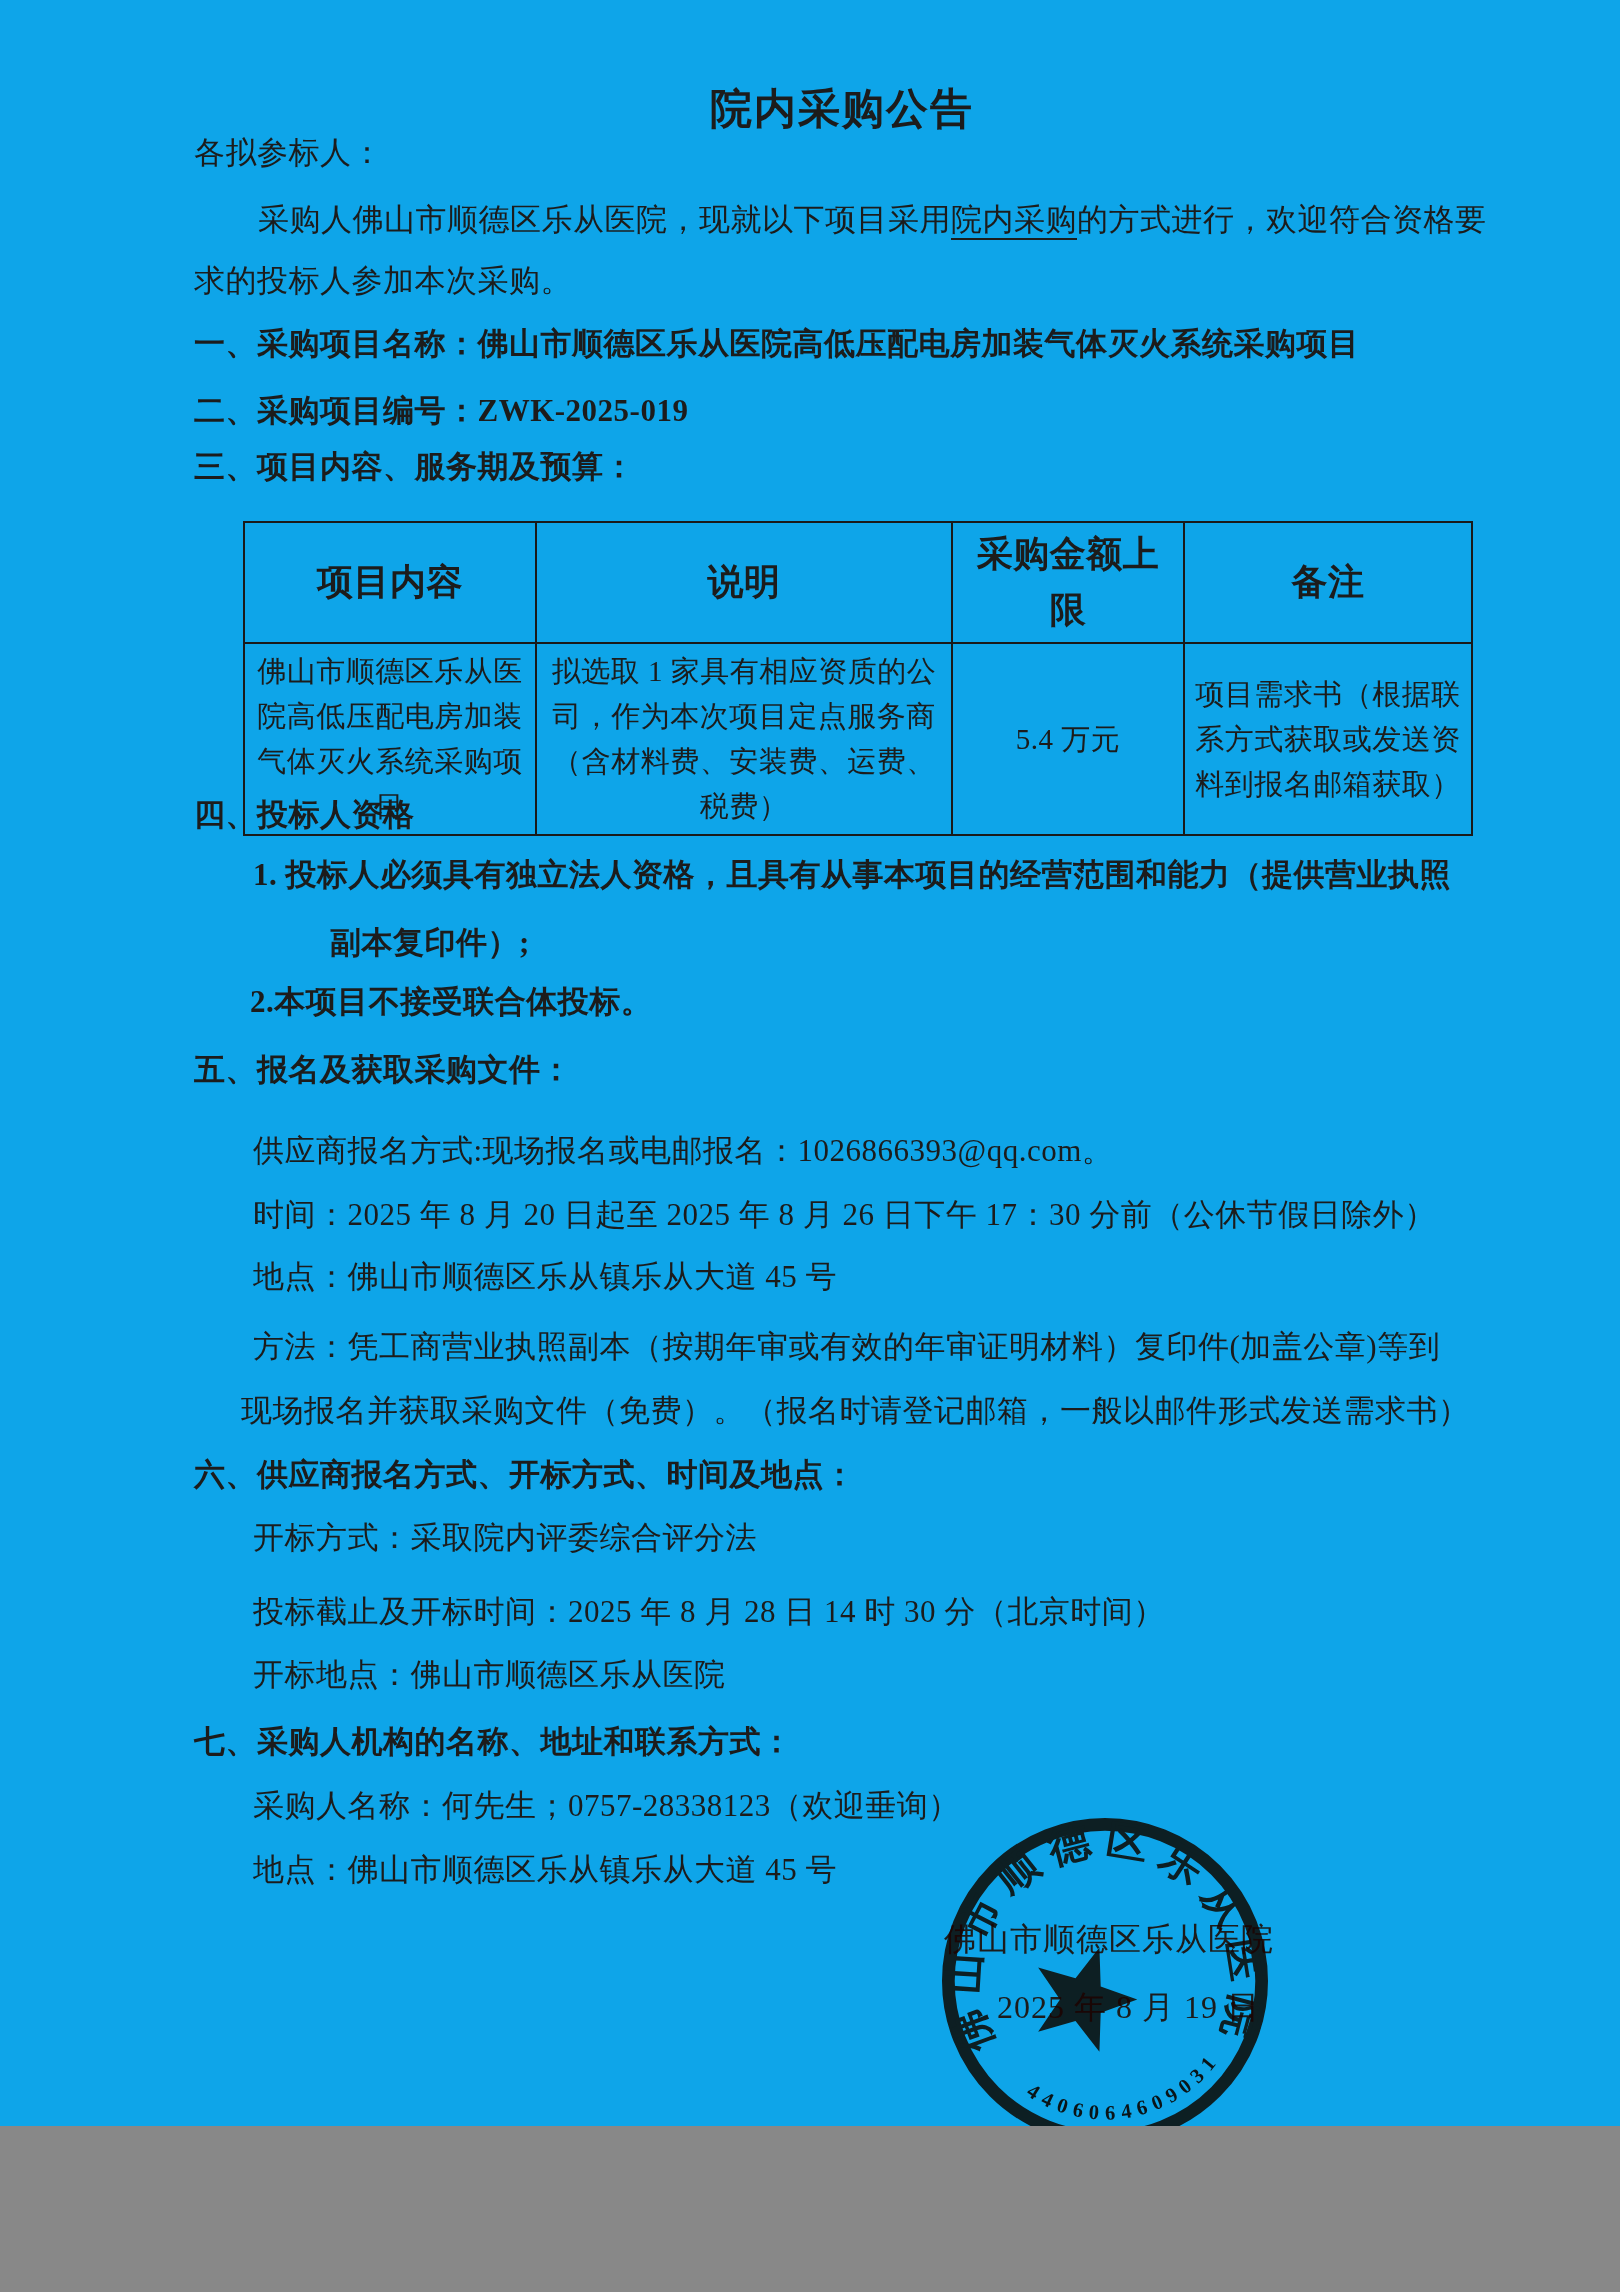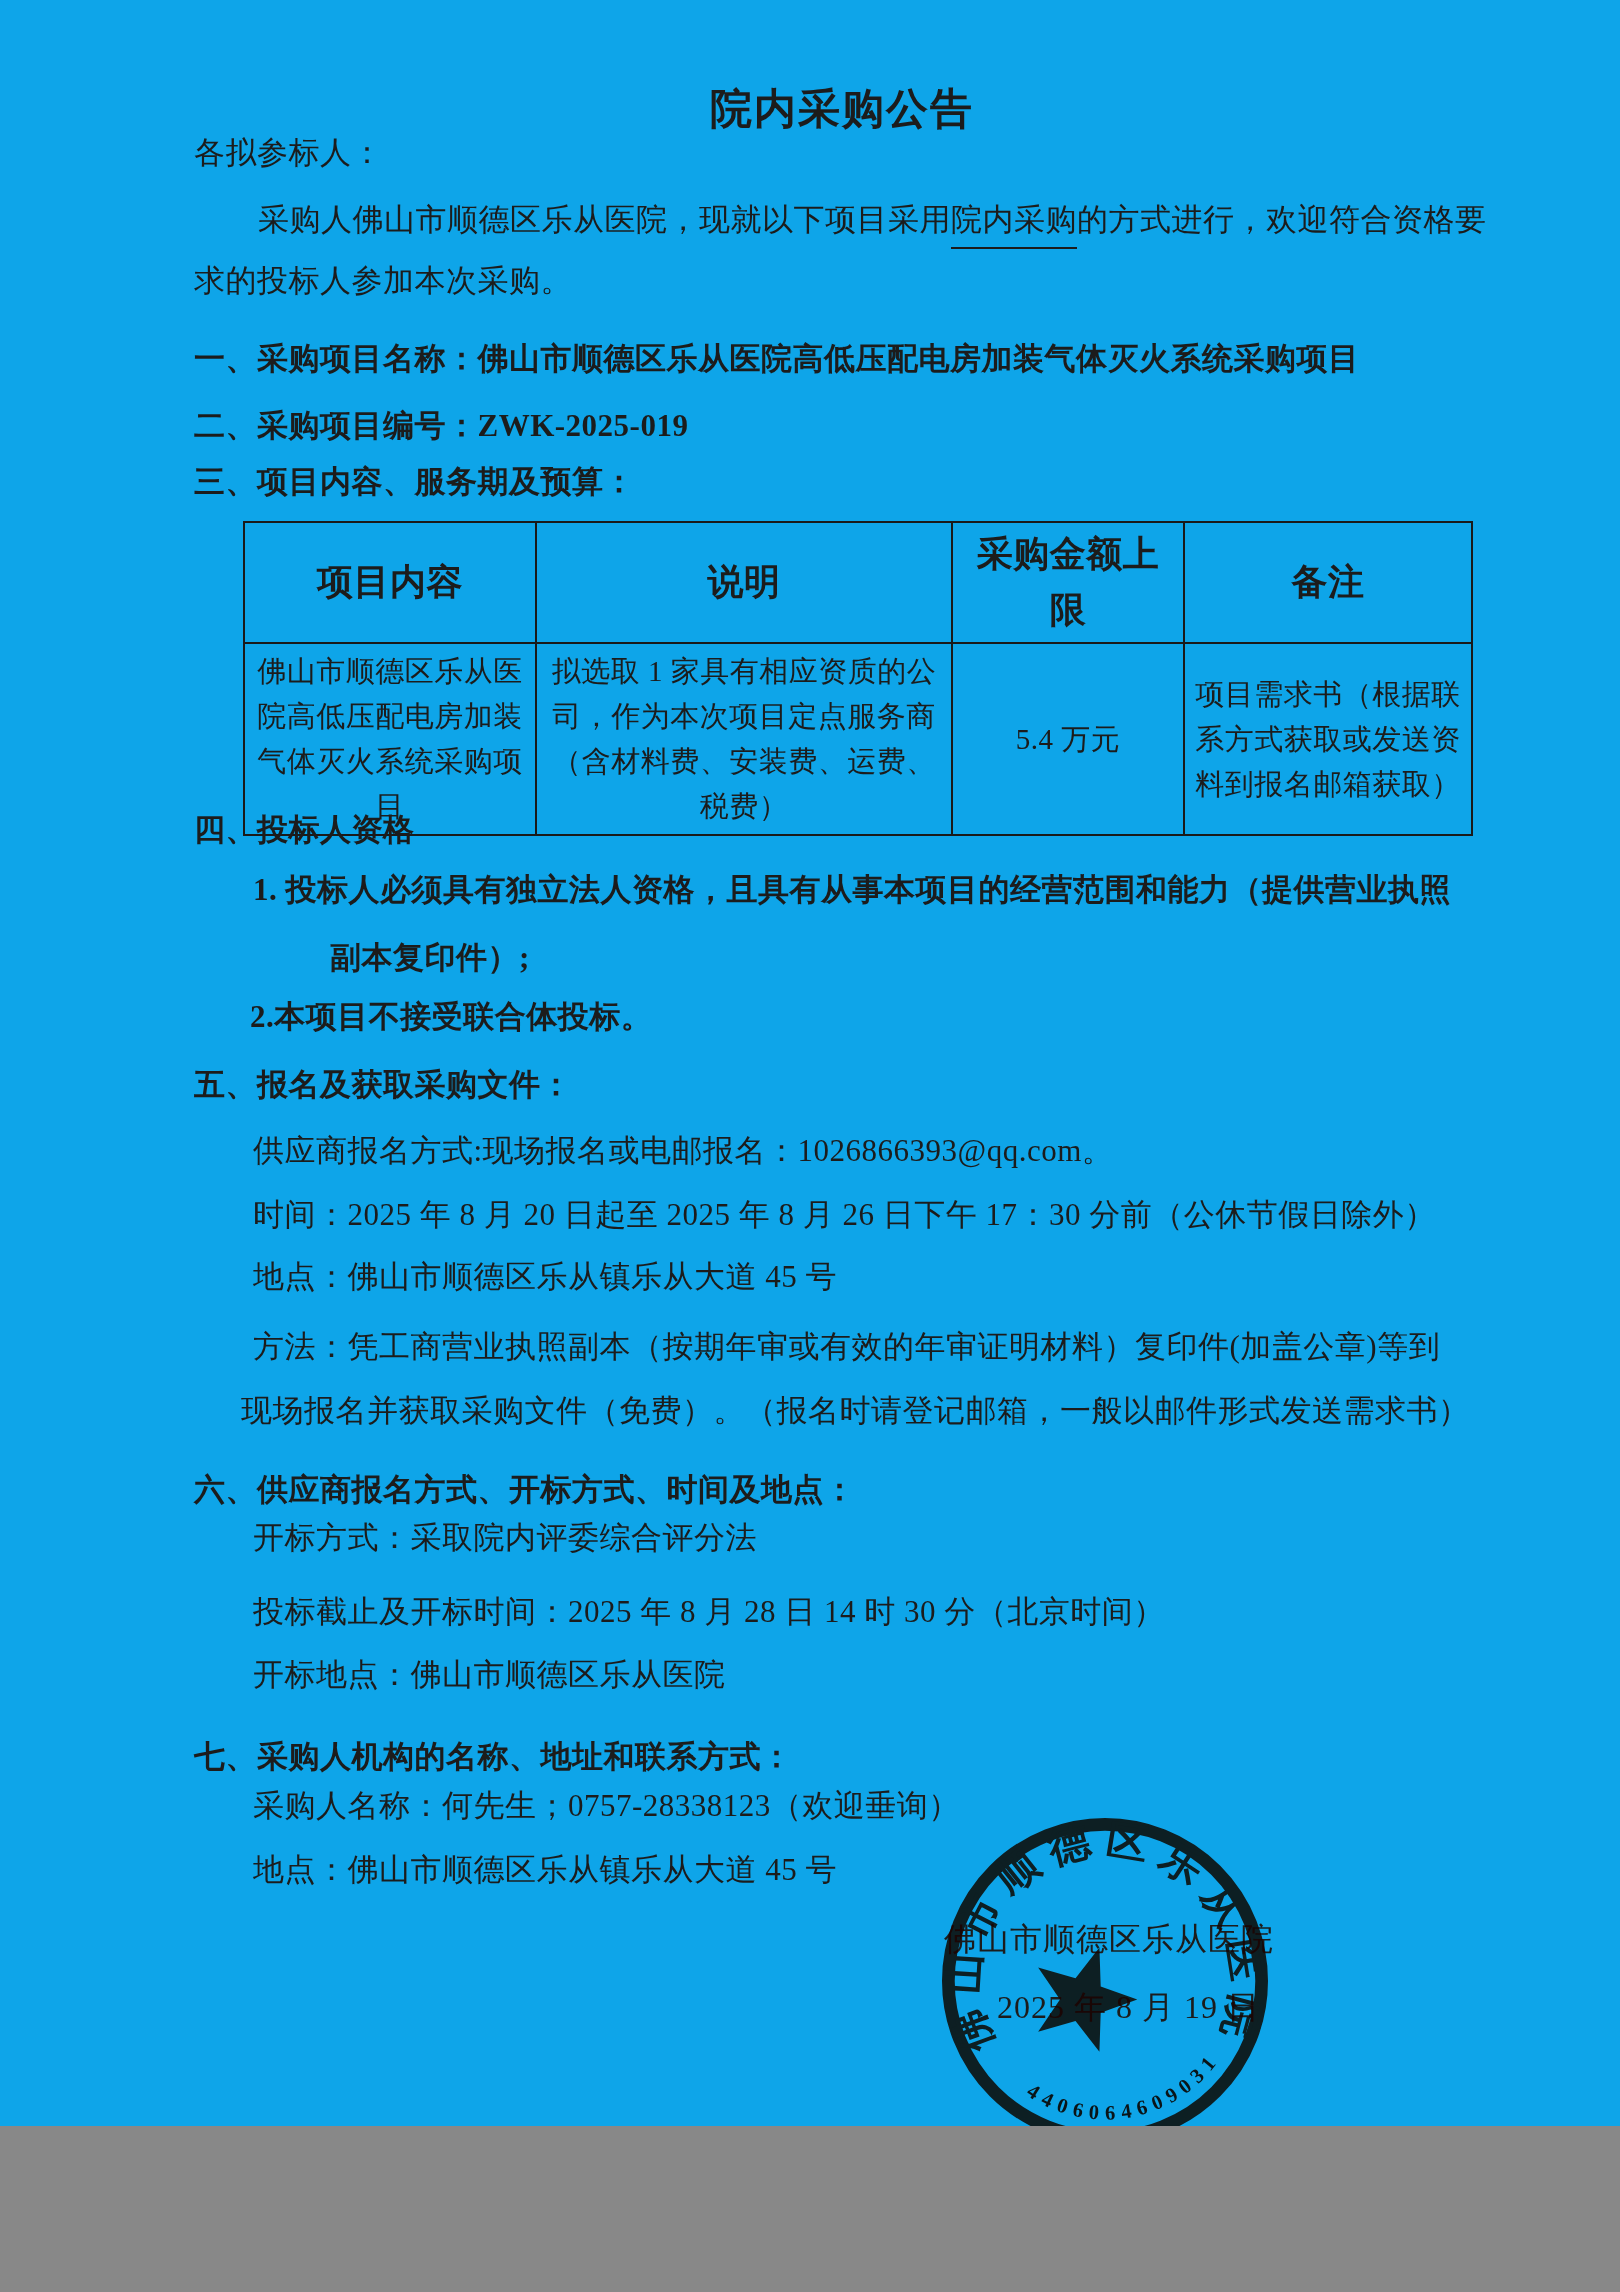--- a/index.html
+++ b/index.html
@@ -11,31 +11,31 @@
     font-family:Liberation Serif, serif;
     color:#1c1c1c;
   }
   .line{
     position:absolute;
     font-size:31px;
     line-height:1.25;
     white-space:nowrap;
     letter-spacing:0.5px;
   }
-  .bold{font-weight:700;margin-top:15px;}
+  .bold{font-weight:700;}
   .title{
     position:absolute;
     top:81px;left:194px;width:1296px;
     text-align:center;
     font-size:42px;font-weight:700;
     letter-spacing:2px;
   }
   .u{
     border-bottom:2.9px solid #1c1c1c;
-    padding-bottom:10px;
+    padding-bottom:1px;
   }
   table.info{
     position:absolute;
     top:521px;left:243px;
     width:1228px;
     border-collapse:collapse;
     table-layout:fixed;
     font-size:29px;
     color:#1c1c1c;
   }

